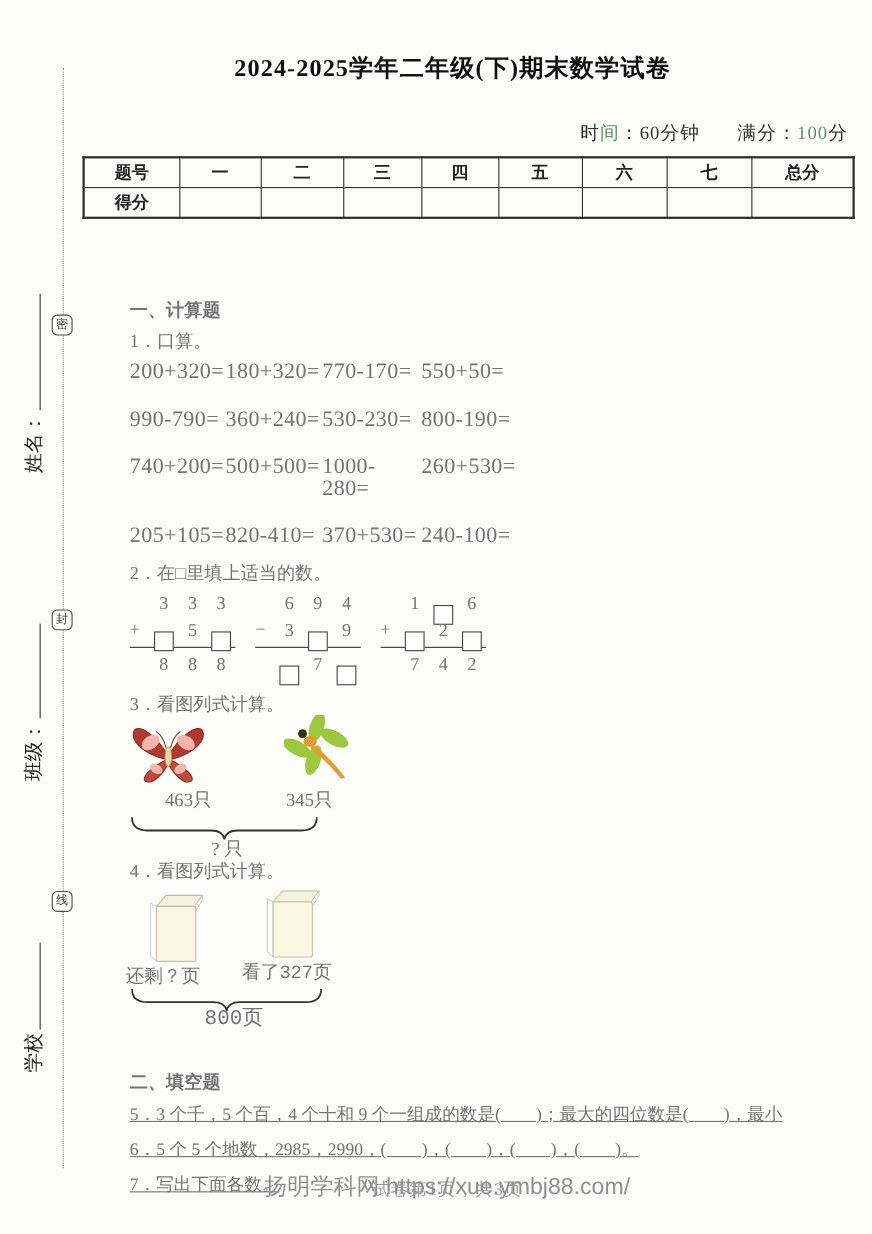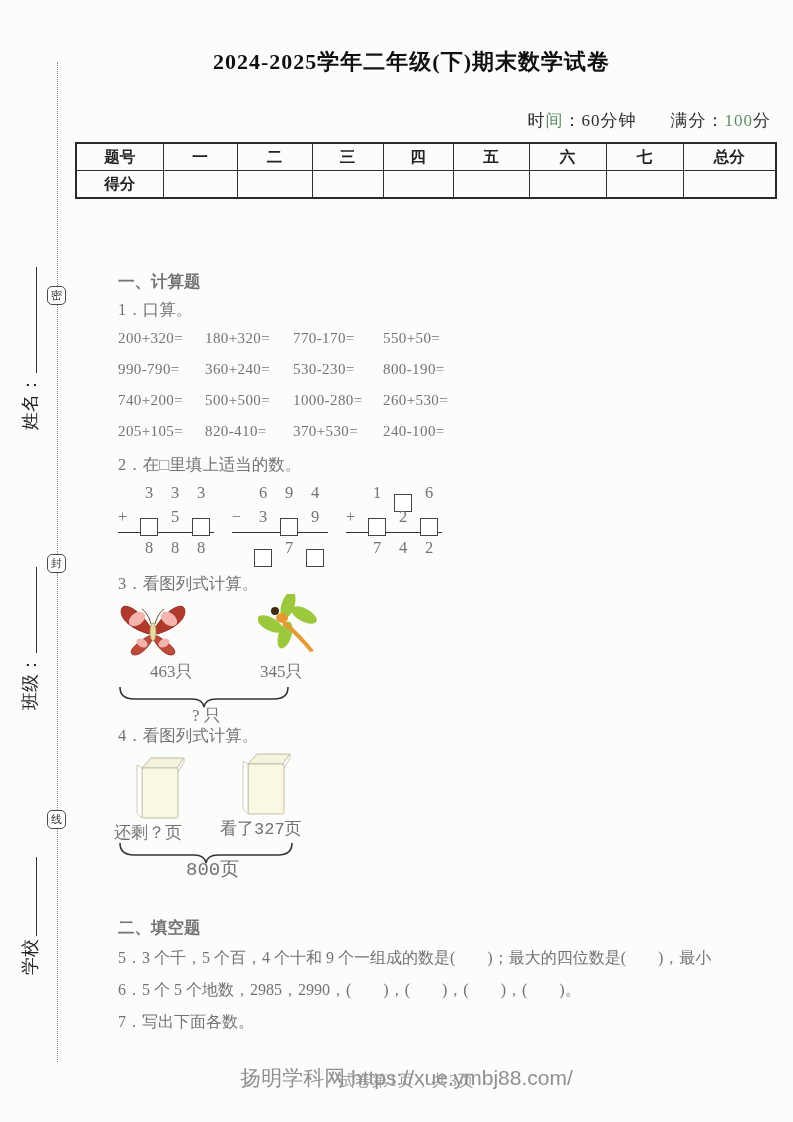--- a/index.html
+++ b/index.html
@@ -48,25 +48,25 @@
     height:26px; display:flex; align-items:flex-end; font-size:18px; color:#222;
     white-space:nowrap;
   }
   .vf-line { flex:1; border-bottom:1.3px solid #333; margin:0 0 5px 3px; }
 
   
   .content { position:absolute; left:118px; top:246px; width:660px;
     font-size:16.5px; line-height:20px; color:#737373;margin-top:24px; }
   .sec-title { font-weight:bold; font-size:16.5px; }
   .q-label { }
-  .pre { white-space:pre; font-size:16px; }
+  .pre { white-space:pre; font-size:16px;text-decoration:underline; }
 
   .oral-grid {
     display:grid; grid-template-columns:87px 88px 90px auto;
-    row-gap:11px; margin-top:8px; letter-spacing:0.4px; font-size:15px;
+    row-gap:23px; margin-top:8px; letter-spacing:0.4px; font-size:20px;
   }
 
   .vcalcs { display:flex; gap:18px; margin-top:6px; }
   .vcalc { }
   .vc-row { display:flex; align-items:center; height:24px; }
   .vc-op { width:18px; font-size:16px; }
   .vc-cell { width:26px; text-align:center; font-size:16.5px; }
   .vc-cell.blank { font-size:0; }
   .vc-cell.blank::after {
     content:""; display:block; width:16px; height:16px;

